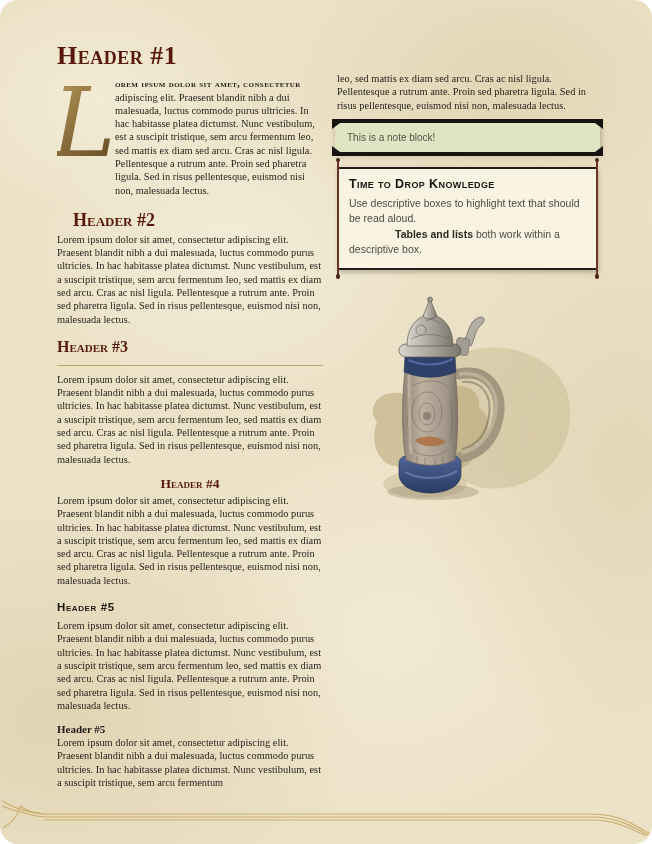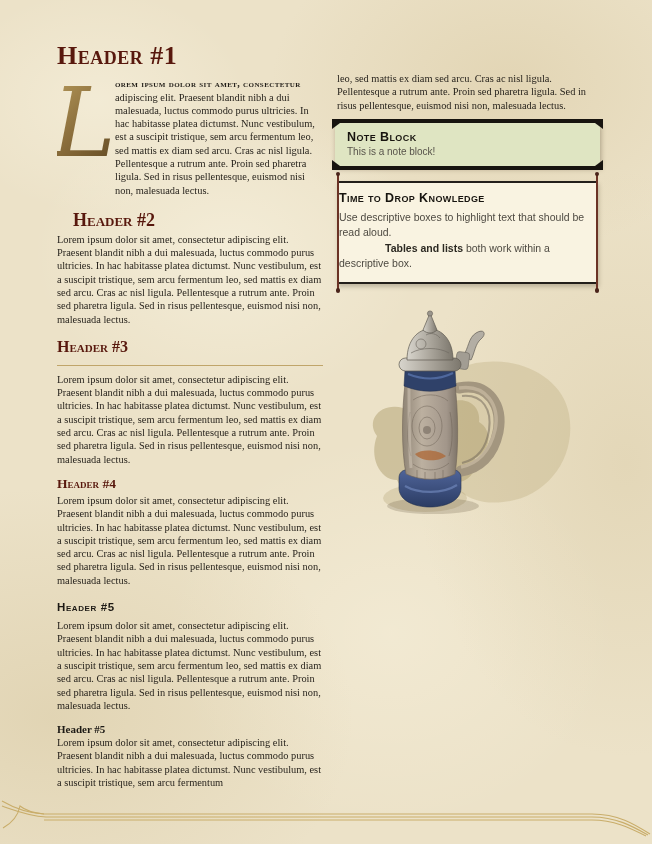--- a/index.html
+++ b/index.html
@@ -11,39 +11,40 @@
     width: 652px; height: 844px;
     overflow: hidden;
     background-color: #ece2c8;
     background-image:
       radial-gradient(ellipse 340px 240px at 78% 10%, rgba(201,180,130,0.28), transparent 70%),
       radial-gradient(ellipse 420px 320px at 8% 85%, rgba(193,172,120,0.25), transparent 72%),
       radial-gradient(ellipse 300px 420px at 96% 55%, rgba(196,176,126,0.22), transparent 70%),
       radial-gradient(ellipse 260px 200px at 35% 30%, rgba(255,252,238,0.40), transparent 75%),
       radial-gradient(ellipse 300px 260px at 60% 75%, rgba(255,250,234,0.30), transparent 75%),
       radial-gradient(ellipse 200px 150px at 15% 12%, rgba(255,251,236,0.35), transparent 75%);
+    border-radius: 18px;
   }
 
   .col { position: absolute; }
   .col-left  { left: 57px; top: 42px; width: 266px; height: 760px; overflow: hidden; }
   .col-right { left: 337px; top: 72px; width: 261px; }
 
   
   h1,h2,h3,h4 {
     font-family: "Liberation Serif", serif;
     font-variant: small-caps;
     font-weight: 800;
     color: #58180D;
     line-height: 1.05;
   }
   h1 { font-size: 26px; letter-spacing: .5px; margin: 0 0 8px; }
   h2 { font-size: 18px; margin: 12px 16px 3px; }
   h3 { font-size: 16px; margin: 13px 0 7px; padding-bottom: 9px;
        border-bottom: 1.6px solid #c0a56a; }
-  h4 { font-size: 13.5px; margin: 11px 0 3px; }
+  h4 { font-size: 13.5px; margin: 11px 0 3px; text-align: center; }
   h5 { font-family: "Liberation Sans", sans-serif; font-variant: small-caps;
        font-weight: 700; font-size: 11.5px; letter-spacing: .6px;
        color: #1d1a15; margin: 14px 0 6px; }
   h6 { font-family: "Liberation Serif", serif; font-weight: 700;
        font-size: 11px; color: #1d1a15; margin: 11px 0 1px; }
 
   
   p.body {
     font-size: 10.4px; line-height: 13.3px;
     color: #231f19; margin: 0 0 2px;
@@ -91,21 +92,21 @@
   .note-body {
     font-family: "Liberation Sans", sans-serif;
     font-size: 10px; color: #57534a; margin-top: 2px;
   }
 
   
   .desc {
     position: relative;
     background: #f9f3e1;
     margin: 15px 0 0;
-    padding: 8px 2px 11px;
+    padding: 8px 12px 11px;
     border-top: 2px solid #231f1a;
     border-bottom: 2px solid #231f1a;
     box-shadow: 1px 3px 4px rgba(60,50,30,0.25);
   }
   .desc .pin { position: absolute; top: -8px; bottom: -8px; width: 2px; background: #6b3325; }
   .desc .pin-l { left: 0; } .desc .pin-r { right: 0; }
   .desc .pin::before, .desc .pin::after {
     content: ""; position: absolute; left: -1.4px;
     width: 4.6px; height: 4.6px; border-radius: 50%;
     background: #4a241a;
@@ -156,21 +157,20 @@
     <p class="body">Lorem ipsum dolor sit amet, consectetur adipiscing elit. Praesent blandit nibh a dui malesuada, luctus commodo purus ultricies. In hac habitasse platea dictumst. Nunc vestibulum, est a suscipit tristique, sem arcu fermentum</p>
   </div>
 
   <div class="col col-right">
 
     <p class="body">leo, sed mattis ex diam sed arcu. Cras ac nisl ligula. Pellentesque a rutrum ante. Proin sed pharetra ligula. Sed in risus pellentesque, euismod nisi non, malesuada lectus.</p>
 
     <div class="note">
       <div class="bar bar-top"></div>
       <div class="bar bar-bottom"></div>
-      <div class="panel-title">Note Block</div>
       <div class="note-body">This is a note block!</div>
     </div>
 
     <div class="desc">
       <div class="pin pin-l"></div>
       <div class="pin pin-r"></div>
       <div class="panel-title">Time to Drop Knowledge</div>
       <div class="desc-body">Use descriptive boxes to highlight text that should be read aloud.</div>
       <div class="desc-body desc-callout"><b>Tables and lists</b><span> both work within a descriptive box.</span></div>
     </div>

